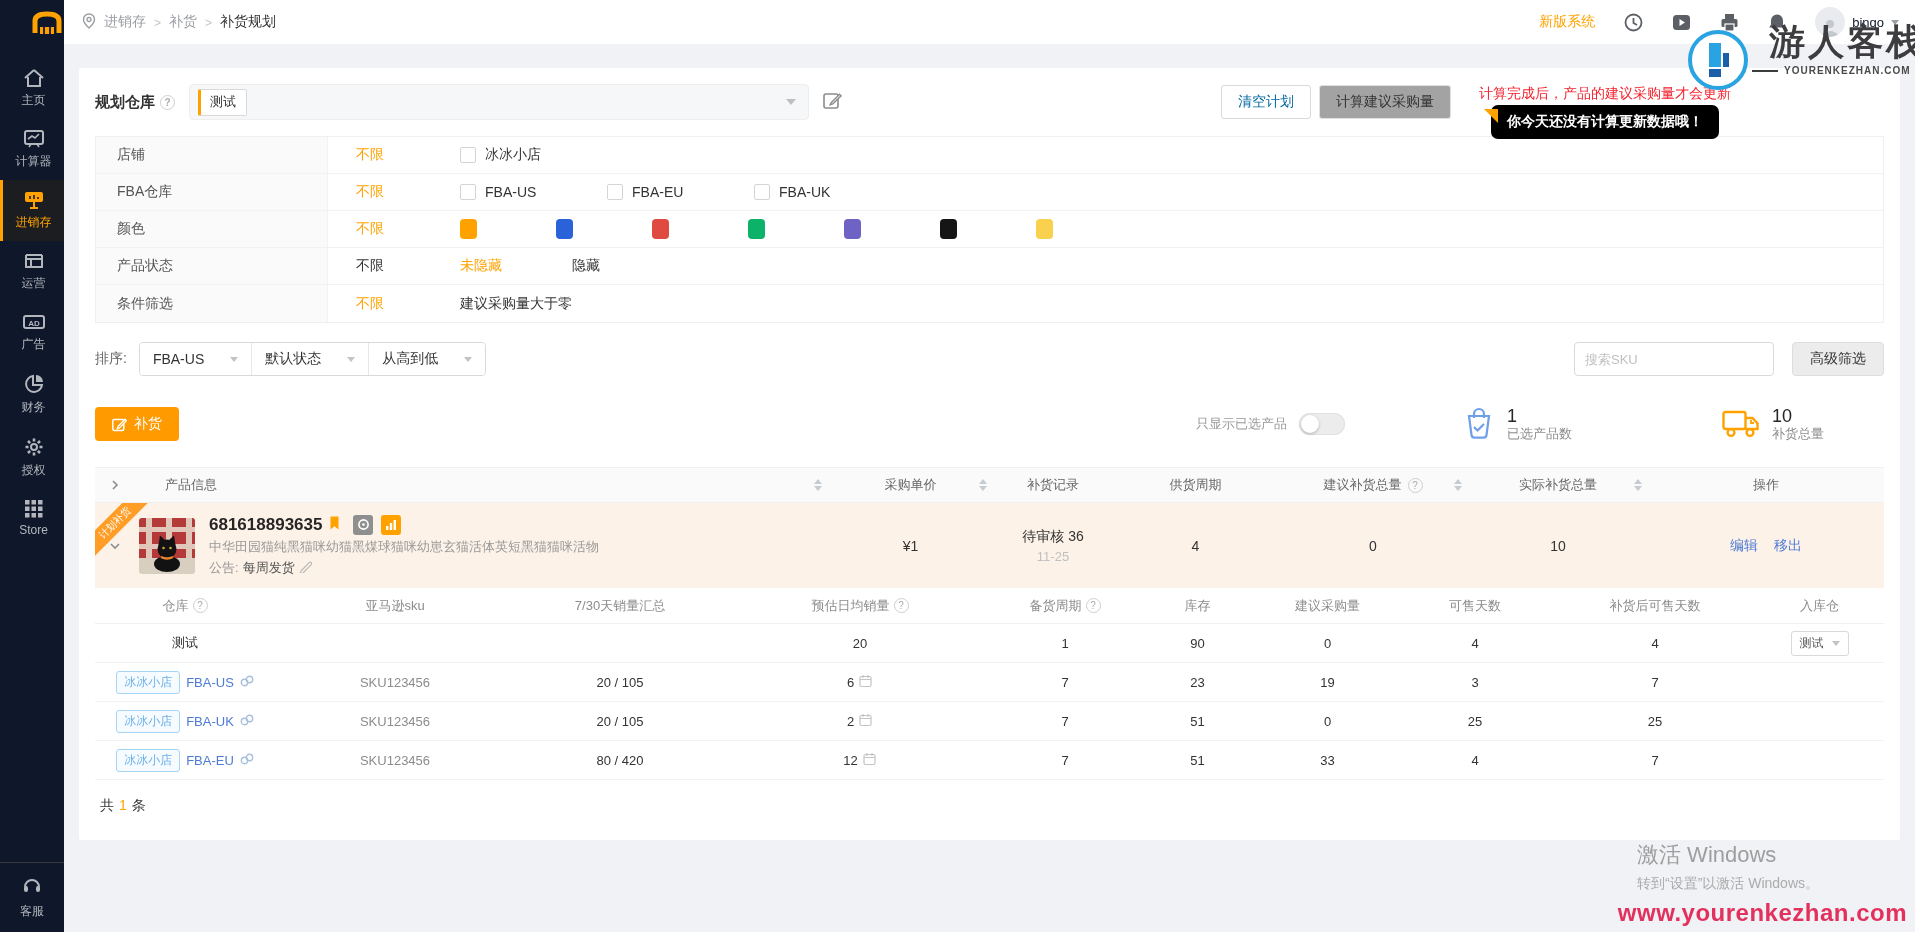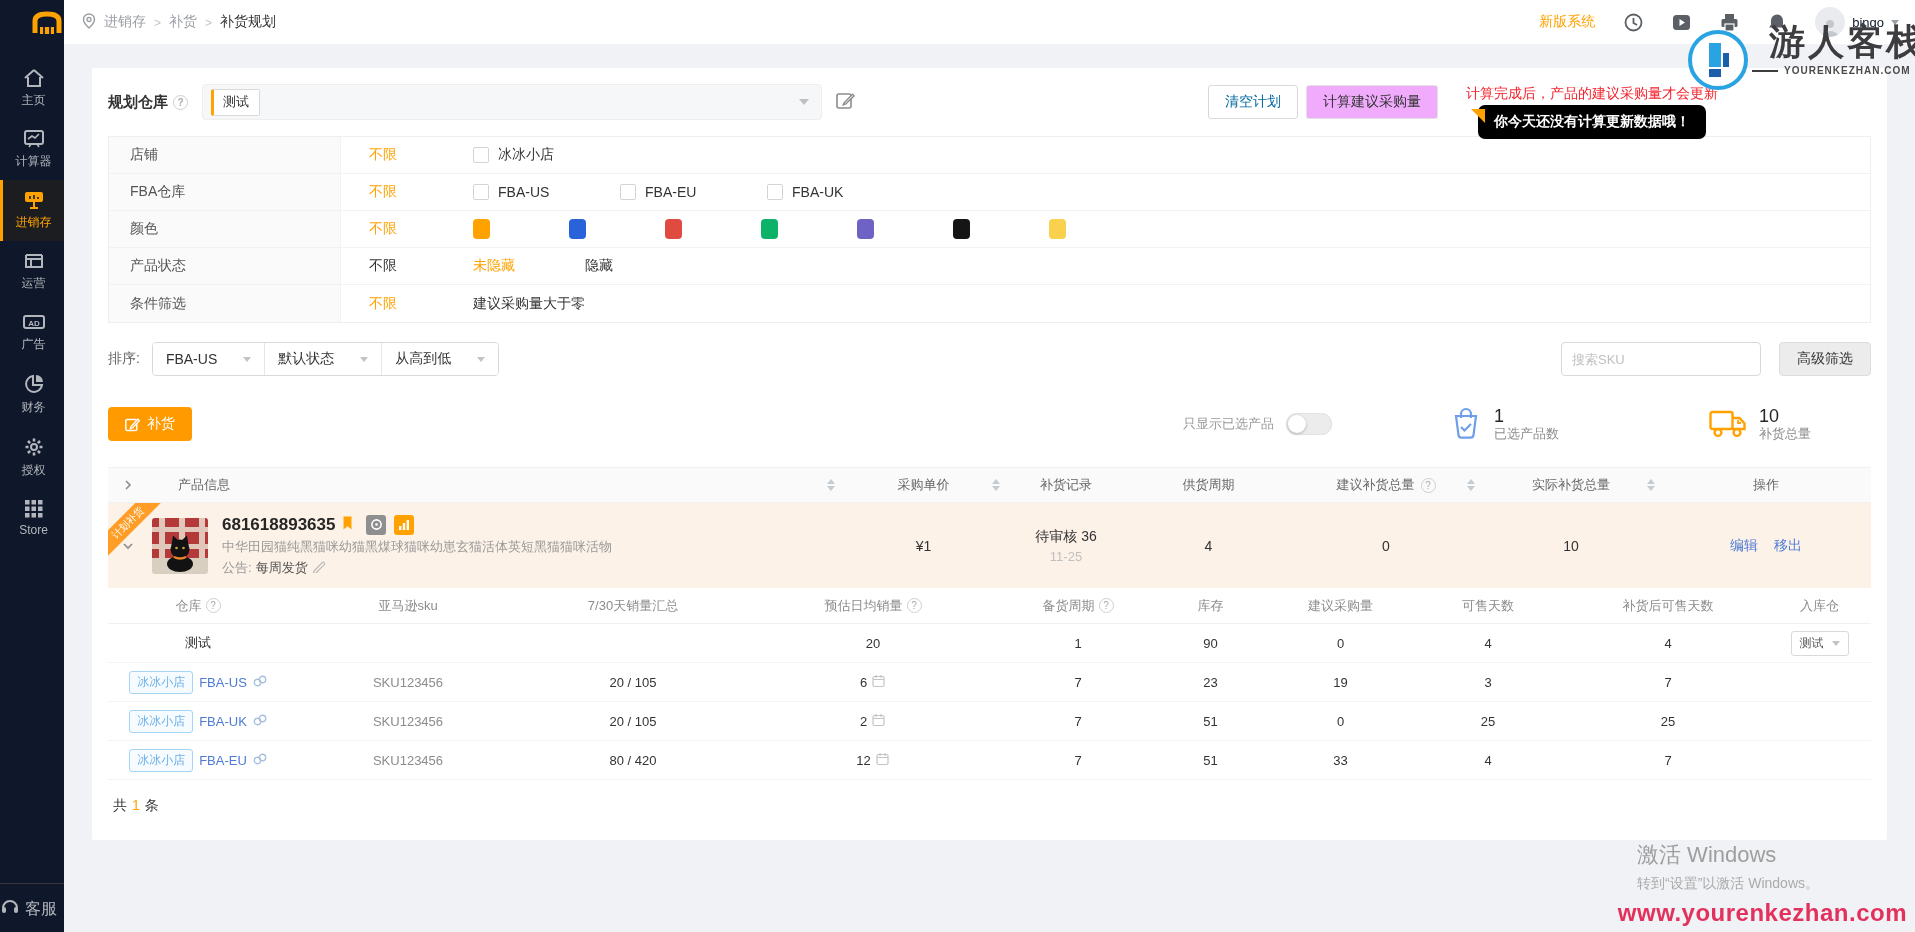--- a/index.html
+++ b/index.html
@@ -7,48 +7,48 @@
   body {
     position:relative; overflow:hidden; background:#f0f2f5;
     font-family:"Liberation Sans", sans-serif; font-size:14px; color:#333;
   }
   
   .sidebar { position:absolute; left:0; top:0; width:64px; height:932px; background:#0f172a; z-index:30; display:flex; flex-direction:column; align-items:flex-end;padding-left:12px; }
   .side-logo { margin:10px 0 16px; width:34px; height:32px; display:flex; align-items:center; justify-content:center; }
   .side-item { width:64px; padding:11px 0 10px; display:flex; flex-direction:column; align-items:center; gap:5px; color:#b3b7bd; font-size:12px; cursor:pointer; border-left:3px solid transparent; }
   .side-item svg { display:block; }
   .side-item.active { background:#1b1d21; border-left:3px solid #ffa200; color:#ffa200; }
-  .side-support { margin-top:auto; width:64px; padding:14px 0 12px; display:flex; flex-direction:row; align-items:center; gap:5px; color:#b3b7bd; font-size:16px; border-top:1px solid #35373c; cursor:pointer; }
+  .side-support { margin-top:auto; width:64px; padding:14px 0 12px; display:flex; flex-direction:column; align-items:center; gap:5px; color:#b3b7bd; font-size:12px; border-top:1px solid #35373c; cursor:pointer; }
   
   .topbar { position:absolute; left:64px; top:0; width:1851px; height:44px; background:#fff; display:flex; align-items:center; padding:0 16px 0 18px; z-index:10; }
   .crumbs { display:flex; align-items:center; gap:8px; color:#9b9ea3; font-size:14px; }
   .crumb-sep::after { content:">"; color:#c2c5ca; font-size:12px; }
   .crumb-last { color:#333; }
   .topbar-right { margin-left:auto; display:flex; align-items:center; gap:28px; }
   .new-sys { color:#ffa200; font-size:14px; cursor:pointer; }
   .tb-icon { width:20px; height:20px; display:flex; align-items:center; justify-content:center; cursor:pointer; }
   .user-box { display:flex; align-items:center; gap:7px; cursor:pointer; }
   .avatar { width:30px; height:30px; border-radius:50%; background:#e9ebee; display:flex; align-items:flex-end; justify-content:center; overflow:hidden; }
   .user-name { color:#0f172a; font-size:13px; }
   .caret-down { width:0; height:0; border-left:4px solid transparent; border-right:4px solid transparent; border-top:5px solid #9aa0a6; }
   
-  .main { position:absolute; left:64px; top:44px; width:1851px; height:888px; padding:24px 28px 0; }
+  .main { position:absolute; left:64px; top:44px; width:1851px; height:888px; padding:24px 15px 0; }
   .card { position:relative; background:#fff; border-radius:2px; height:772px; padding:14px 16px 0; }
   
   .planner-row { position:relative; display:flex; align-items:center; height:40px; margin-bottom:14px; }
   .planner-label { font-weight:bold; font-size:15px; color:#333; display:flex; align-items:center; gap:5px; }
   .qmark { width:15px; height:15px; border:1px solid #cfcfcf; border-radius:50%; color:#ababab; font-size:10px; display:inline-flex; align-items:center; justify-content:center; }
   .qmark::after { content:"?"; }
   .wh-select { margin-left:14px; width:620px; height:36px; background:#f6f7f8; border:1px solid #eeeeef; border-radius:4px; display:flex; align-items:center; padding:0 12px 0 8px; cursor:pointer; }
   .wh-tag { background:#fff; border:1px solid #d9d9d9; border-left:3px solid #ffa200; border-radius:2px; padding:3px 10px 4px 9px; font-size:13px; color:#333; }
   .wh-caret { margin-left:auto; width:0; height:0; border-left:5px solid transparent; border-right:5px solid transparent; border-top:6px solid #bfbfbf; }
   .plan-edit { margin-left:14px; cursor:pointer; }
   .btn { border-radius:3px; font-size:14px; cursor:pointer; display:inline-flex; align-items:center; justify-content:center; }
   .btn-clear { margin-left:auto; width:90px; height:34px; background:#fff; border:1px solid #d9d9d9; color:#0369a1; }
-  .btn-calc { margin-left:8px; width:132px; height:34px; background:#f0abfc; border:1px solid #e1e1e1; color:#333; }
+  .btn-calc { margin-left:8px; width:132px; height:34px; background:#a3a3a3; border:1px solid #e1e1e1; color:#333; }
   .warn-wrap { position:relative; width:405px; height:40px; margin-left:28px; }
   .warn-text { position:absolute; left:0; top:3px; color:#f5222d; font-size:14px; white-space:nowrap; }
   .tooltip { position:absolute; left:12px; top:23px; background:#000000; color:#fff; font-weight:bold; font-size:14px; padding:8px 16px; border-radius:7px; white-space:nowrap; z-index:20; }
   .tooltip::before { content:""; position:absolute; left:-7px; top:4px; border:7px solid transparent; border-right-color:#ffa200; border-top-color:#ffa200; }
   
   .filter-table { border:1px solid #efefef; }
   .f-row { display:flex; align-items:center; height:37px; border-bottom:1px solid #f2f2f2; }
   .f-row:last-child { border-bottom:none; }
   .f-label { width:232px; align-self:stretch; background:#fafafa; border-right:1px solid #f2f2f2; display:flex; align-items:center; padding-left:21px; color:#555; }
   .f-opts { display:flex; align-items:center; padding-left:28px; flex:1; }

